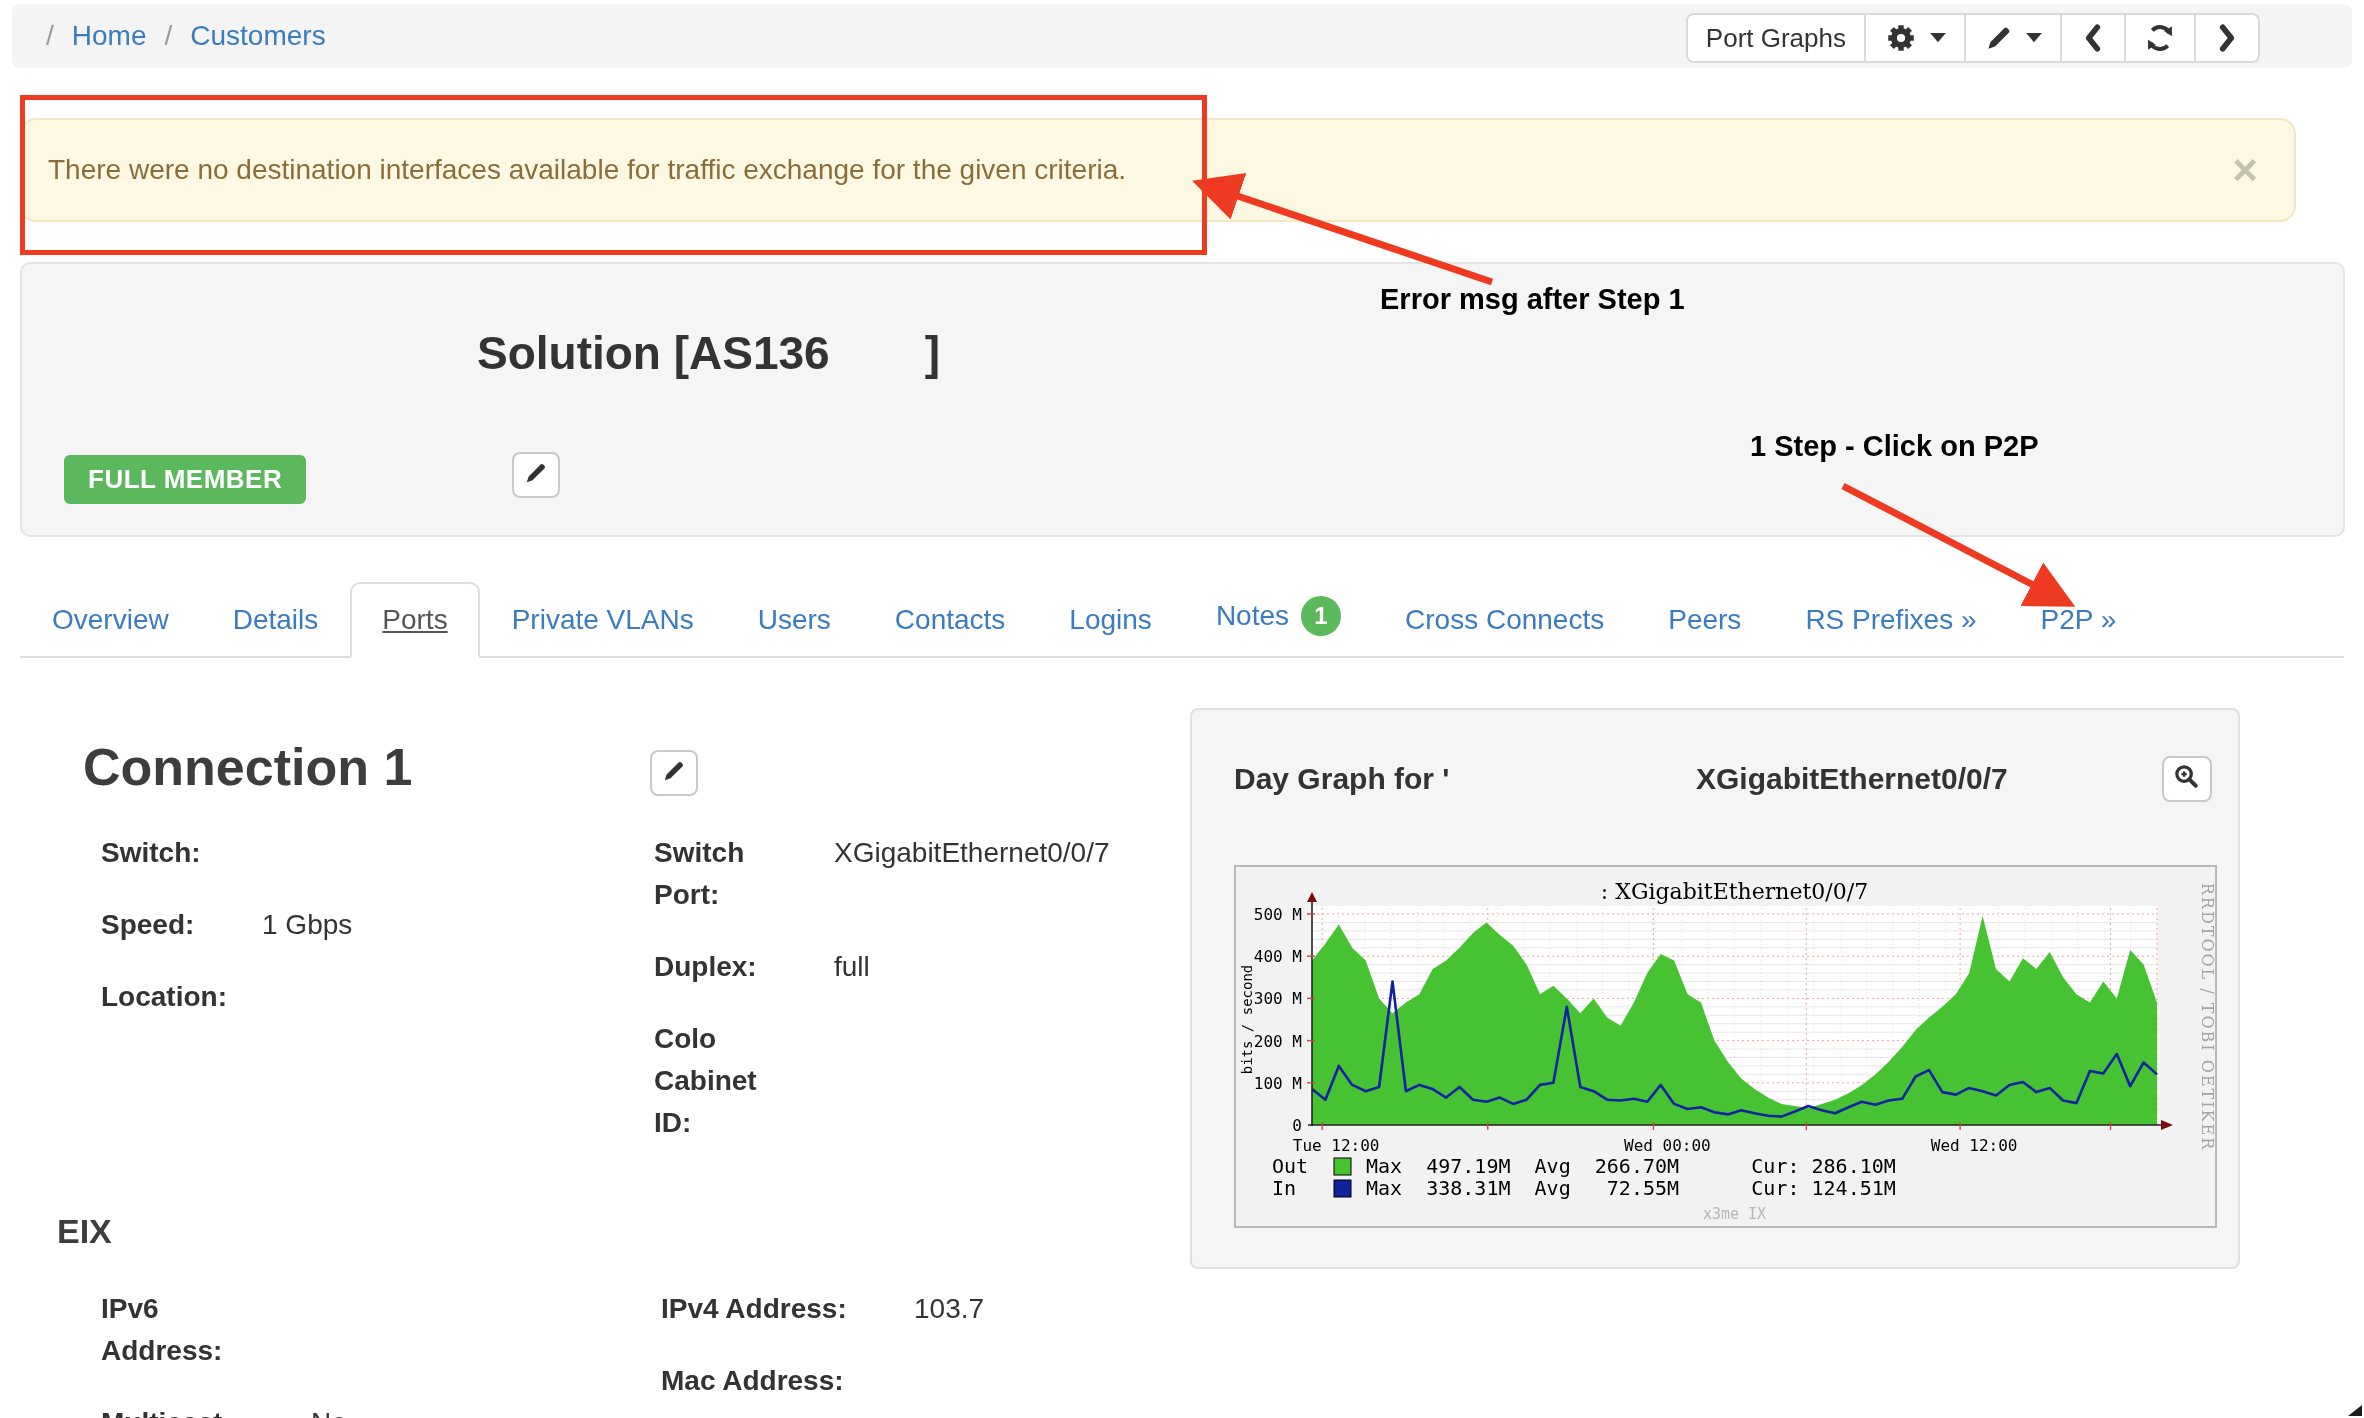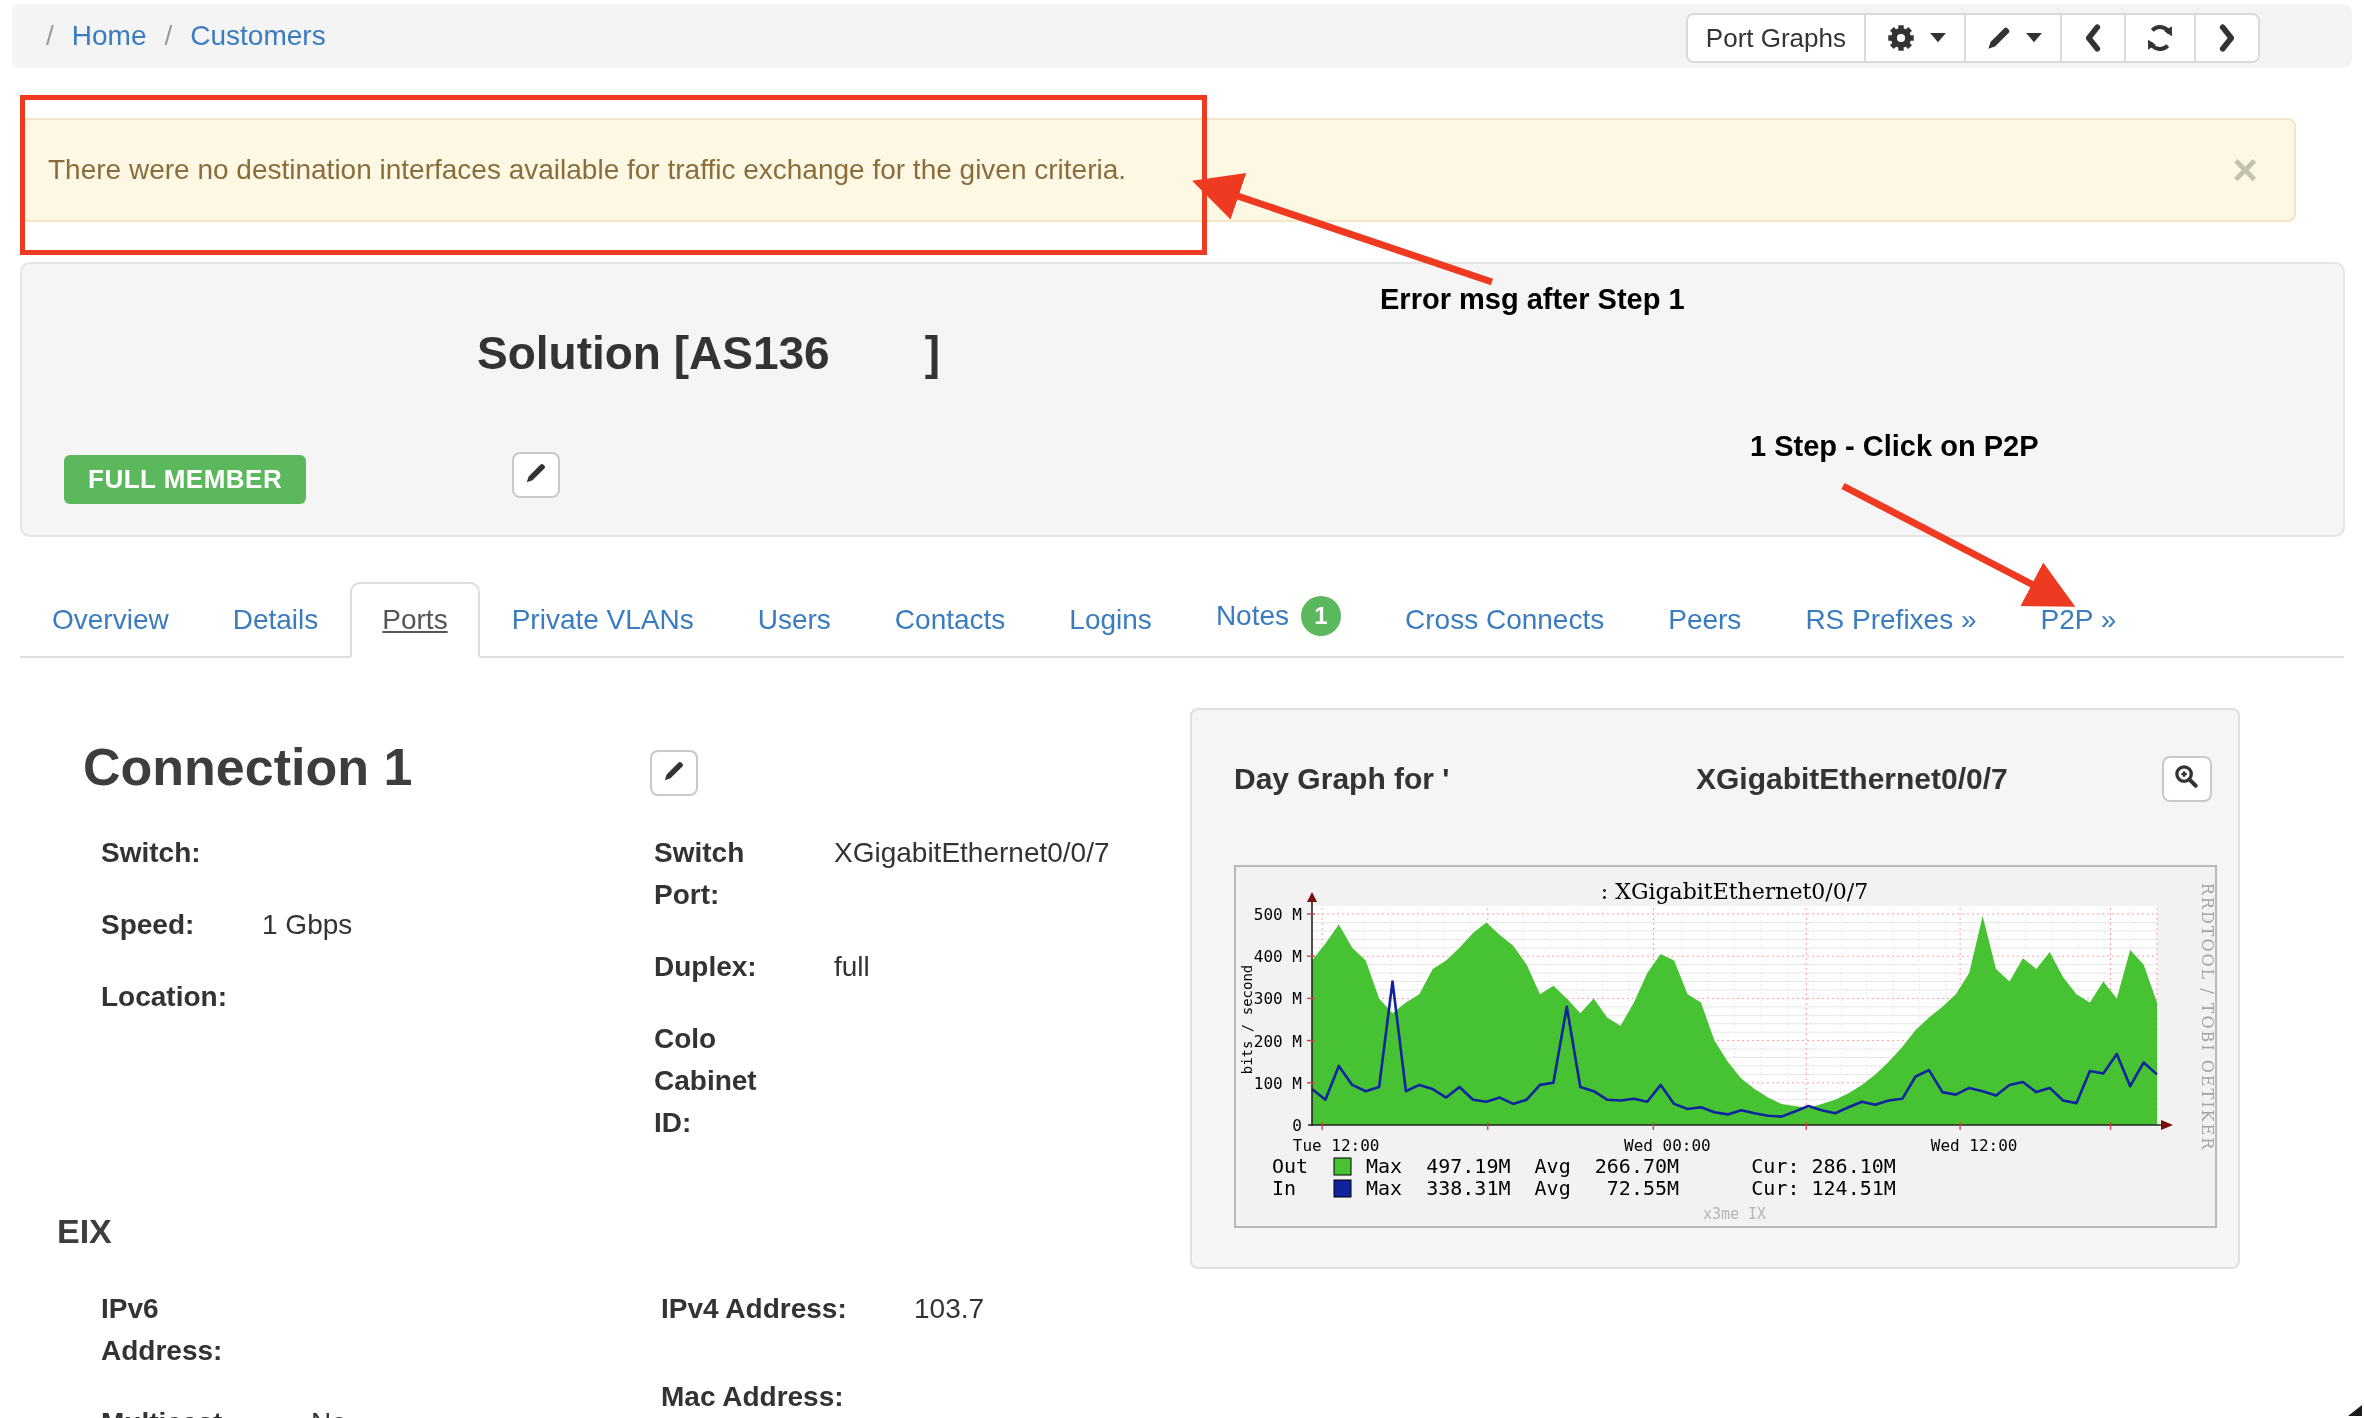--- a/index.html
+++ b/index.html
@@ -14,21 +14,21 @@
   .crumb-link{color:#3a7cbf;text-decoration:none;cursor:pointer;}
   .toolbar{position:absolute;right:92px;top:9px;height:46px;display:flex;align-items:stretch;
            background:#fff;border:2px solid #d9d9d9;border-radius:8px;overflow:hidden;}
   .tbtn{display:flex;align-items:center;gap:12px;padding:0 18px;border-right:2px solid #d9d9d9;
         background:#fff;font-size:26px;color:#333;cursor:pointer;}
   .tbtn:last-child{border-right:none;}
   .tbtn svg{display:block;}
 
   
   .alert{position:absolute;left:20px;top:118px;width:2276px;height:104px;box-sizing:border-box;
-         background:#fcf8e3;border:2px solid #f3e6c4;border-radius:8px;display:flex;align-items:center;}
+         background:#fcf8e3;border:2px solid #f3e6c4;border-radius:16px;display:flex;align-items:center;}
   .alert-text{margin-left:26px;font-size:28px;color:#8a6d3b;}
   .alert-close{position:absolute;right:36px;top:50%;transform:translateY(-50%);
                font-size:44px;font-weight:bold;color:rgba(0,0,0,0.22);cursor:pointer;line-height:1;}
 
   
   .panel-customer{position:absolute;left:20px;top:262px;width:2325px;height:275px;box-sizing:border-box;
                   background:#f5f5f5;border:2px solid #e4e4e4;border-radius:10px;}
   .cust-title{position:absolute;left:430px;top:326px;display:flex;align-items:baseline;
               font-size:46px;font-weight:bold;color:#333;margin-left:47px;}
   .cust-title .gap{display:inline-block;width:95px;}
@@ -268,21 +268,21 @@
     <div class="frow">
       <span class="flabel">Multicast:</span>
       <span class="fvalue">No</span>
     </div>
   </div>
   <div class="rows rows-eix-right">
     <div class="frow">
       <span class="flabel">IPv4 Address:</span>
       <span class="fvalue">103.7</span>
     </div>
-    <div class="frow" style="margin-top:16px;">
+    <div class="frow" style="margin-top:0;">
       <span class="flabel">Mac Address:</span>
       <span class="fvalue"></span>
     </div>
   </div>
 
   <div class="panel-graph">
     <div class="dg-prefix">Day Graph for '</div>
     <div class="dg-port">XGigabitEthernet0/0/7</div>
     <div class="zoom-btn">
       <span>

